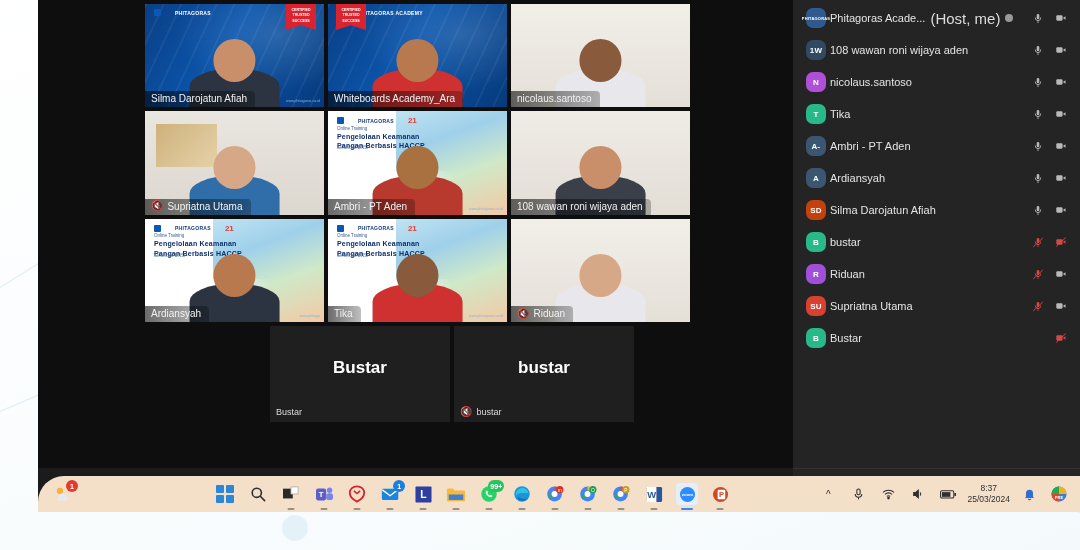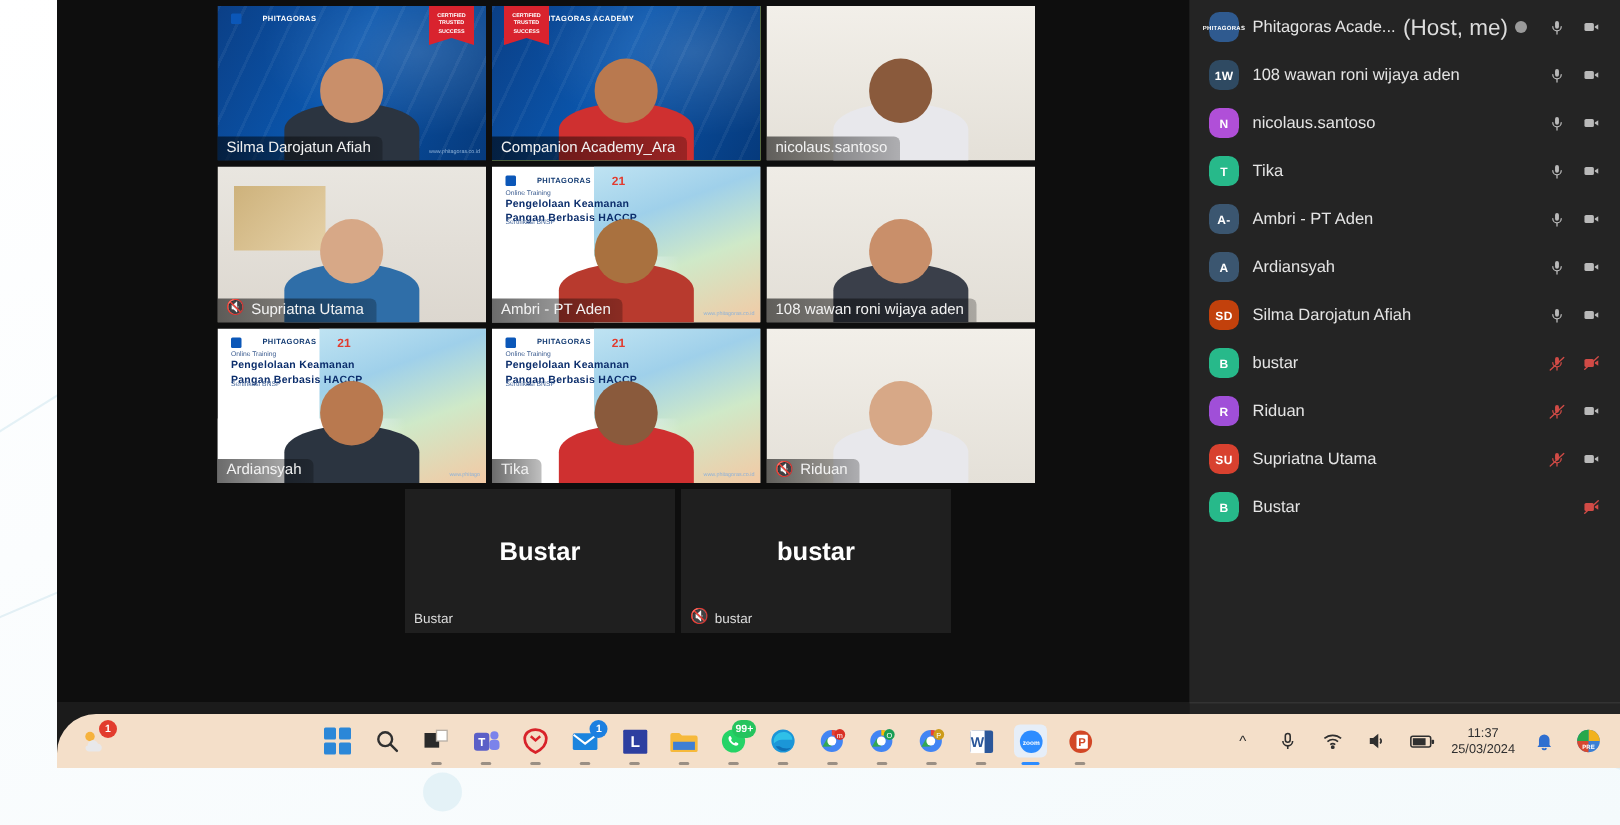--- a/index.html
+++ b/index.html
@@ -116,21 +116,21 @@
   .search-wrap { padding:8px 12px 6px; }
   .search-box { display:flex; align-items:center; gap:7px; height:26px;
     border:1px solid #4a4a4a; border-radius:13px; padding:0 11px; background:#242424; }
   .search-box svg { flex:0 0 auto; }
   .search-box input {
     flex:1; background:transparent; border:none; outline:none;
     color:#cfcfcf; font-size:11px; font-family:inherit;
   }
   .search-box input::placeholder{ color:#a3a3a3; }
   .plist { flex:1; overflow:hidden; padding-top:2px; }
-  .prow { display:flex; align-items:center; height:32px; padding:0 12px 0 13px; gap:9px; }
+  .prow { display:flex; align-items:center; height:32px; padding:0 12px 0 13px; gap:4px; }
   .avatar { width:20px; height:20px; border-radius:7px; flex:0 0 auto;
     display:flex; align-items:center; justify-content:center;
     color:#fff; font-size:8px; font-weight:bold; letter-spacing:.2px; }
   .avatar.img { background:linear-gradient(150deg,#2f5a8f,#25486f); font-size:4px; }
   .pname { flex:1; color:#e4e4e4; font-size:11px; white-space:nowrap; overflow:hidden;
     text-overflow:ellipsis; display:flex; align-items:center; gap:5px;}
   .ptag { color:#dcdcdc; font-size:15px; }
   .dot-badge { width:8px; height:8px; border-radius:50%; background:#9a9a9a; flex:0 0 auto;}
   .picons { display:flex; align-items:center; gap:9px; flex:0 0 auto; }
   .ic { width:14px; height:13px; display:flex; align-items:center; justify-content:center;
@@ -217,21 +217,21 @@
         <span class="mark"></span>
             <span class="txt light">PHITAGORAS ACADEMY</span>
         </div>
           <div class="ribbon left">CERTIFIED TRUSTED SUCCESS</div>
           <div class="person">
        <div class="body" style="background:#cf3030"></div>
        <div class="head" style="background:#b9794f"></div>
      </div>
           <div class="tile-name">
 
-       <span>Companion Academy_Ara</span>
+       <span>Whiteboards Academy_Ara</span>
      </div>
         </div>
         <div class="tile">
           <div class="tile-bg vb-wall"></div>
           <div class="person">
        <div class="body" style="background:#e8e8ec"></div>
        <div class="head" style="background:#8a5a3c"></div>
      </div>
           <div class="tile-name">
 
@@ -907,21 +907,21 @@
       </svg>
     </span>
     <span class="ticon">
       <svg width="17" height="11" viewBox="0 0 18 11" fill="none" stroke="#2f2f2f" stroke-width="1.1">
         <rect x="0.6" y="1.6" width="14" height="7.6" rx="1.4"></rect>
           <rect x="2" y="3" width="9" height="5" fill="#2f2f2f" stroke="none"></rect>
         <rect x="15.2" y="4" width="1.8" height="3" rx=".6" fill="#2f2f2f" stroke="none"></rect>
       </svg>
     </span>
     <div class="clock">
-      <div>11:37</div>
+      <div>8:37</div>
       <div>25/03/2024</div>
     </div>
     <span class="ticon">
       <svg width="13" height="14" viewBox="0 0 14 15" fill="none" stroke="#2f6fd0" stroke-width="1.3">
         <path d="M3.2 10.4V6.6a3.8 3.8 0 017.6 0v3.8l1.1 1.4H2.1z" fill="#2f6fd0" stroke="none"></path>
         <path d="M5.6 12.6a1.5 1.5 0 002.8 0"></path>
       </svg>
     </span>
     <span class="ticon">
       <svg width="18" height="18" viewBox="0 0 20 20">

